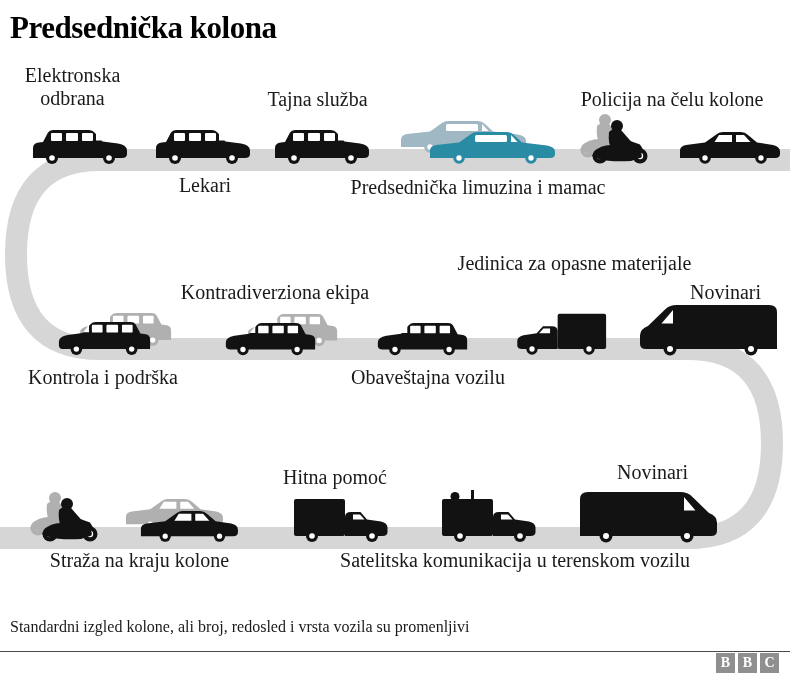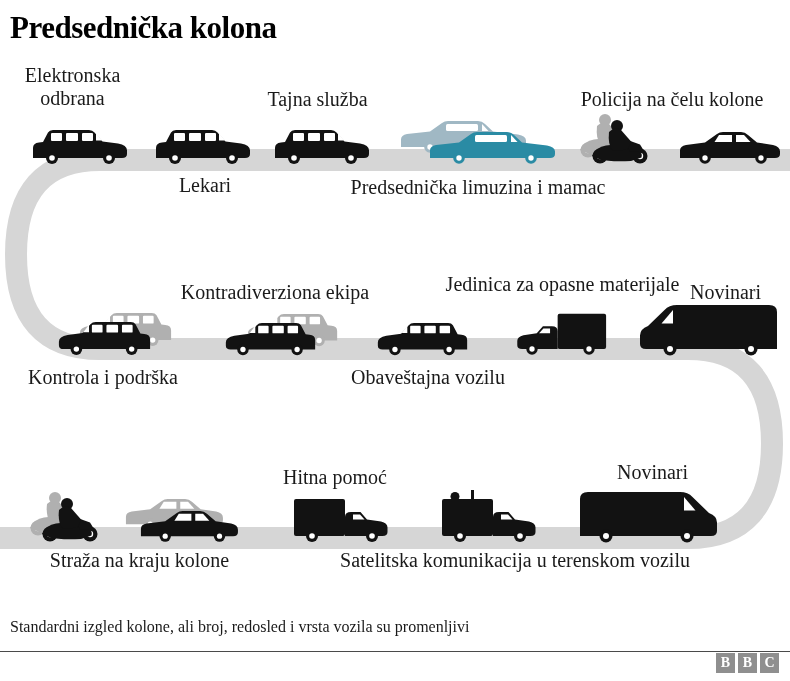--- a/index.html
+++ b/index.html
@@ -137,21 +137,21 @@
     <use href="#g-van" class="v-main" transform="translate(578,488)"></use>
   </svg>
 
   <div class="title">Predsednička kolona</div>
 
   <div class="lbl" style="left:5px;top:64px;width:135px;">Elektronska odbrana</div>
   <div class="lbl" style="left:558px;top:88px;width:228px;">Policija na čelu kolone</div>
   <div class="lbl" style="left:250px;top:88px;width:135px;">Tajna služba</div>
   <div class="lbl" style="left:318px;top:176px;width:320px;">Predsednička limuzina i mamac</div>
   <div class="lbl" style="left:150px;top:174px;width:110px;">Lekari</div>
-  <div class="lbl" style="left:415px;top:252px;width:295px;margin-top:21px;">Jedinica za opasne materijale</div>
+  <div class="lbl" style="left:427px;top:252px;width:295px;">Jedinica za opasne materijale</div>
   <div class="lbl" style="left:160px;top:281px;width:230px;">Kontradiverziona ekipa</div>
   <div class="lbl" style="left:678px;top:281px;width:95px;">Novinari</div>
   <div class="lbl" style="left:8px;top:366px;width:190px;">Kontrola i podrška</div>
   <div class="lbl" style="left:333px;top:366px;width:190px;">Obaveštajna vozilu</div>
   <div class="lbl" style="left:270px;top:466px;width:130px;">Hitna pomoć</div>
   <div class="lbl" style="left:605px;top:461px;width:95px;">Novinari</div>
   <div class="lbl" style="left:22px;top:549px;width:235px;">Straža na kraju kolone</div>
   <div class="lbl" style="left:280px;top:549px;width:470px;">Satelitska komunikacija u terenskom vozilu</div>
 
   <div class="note">Standardni izgled kolone, ali broj, redosled i vrsta vozila su promenljivi</div>

